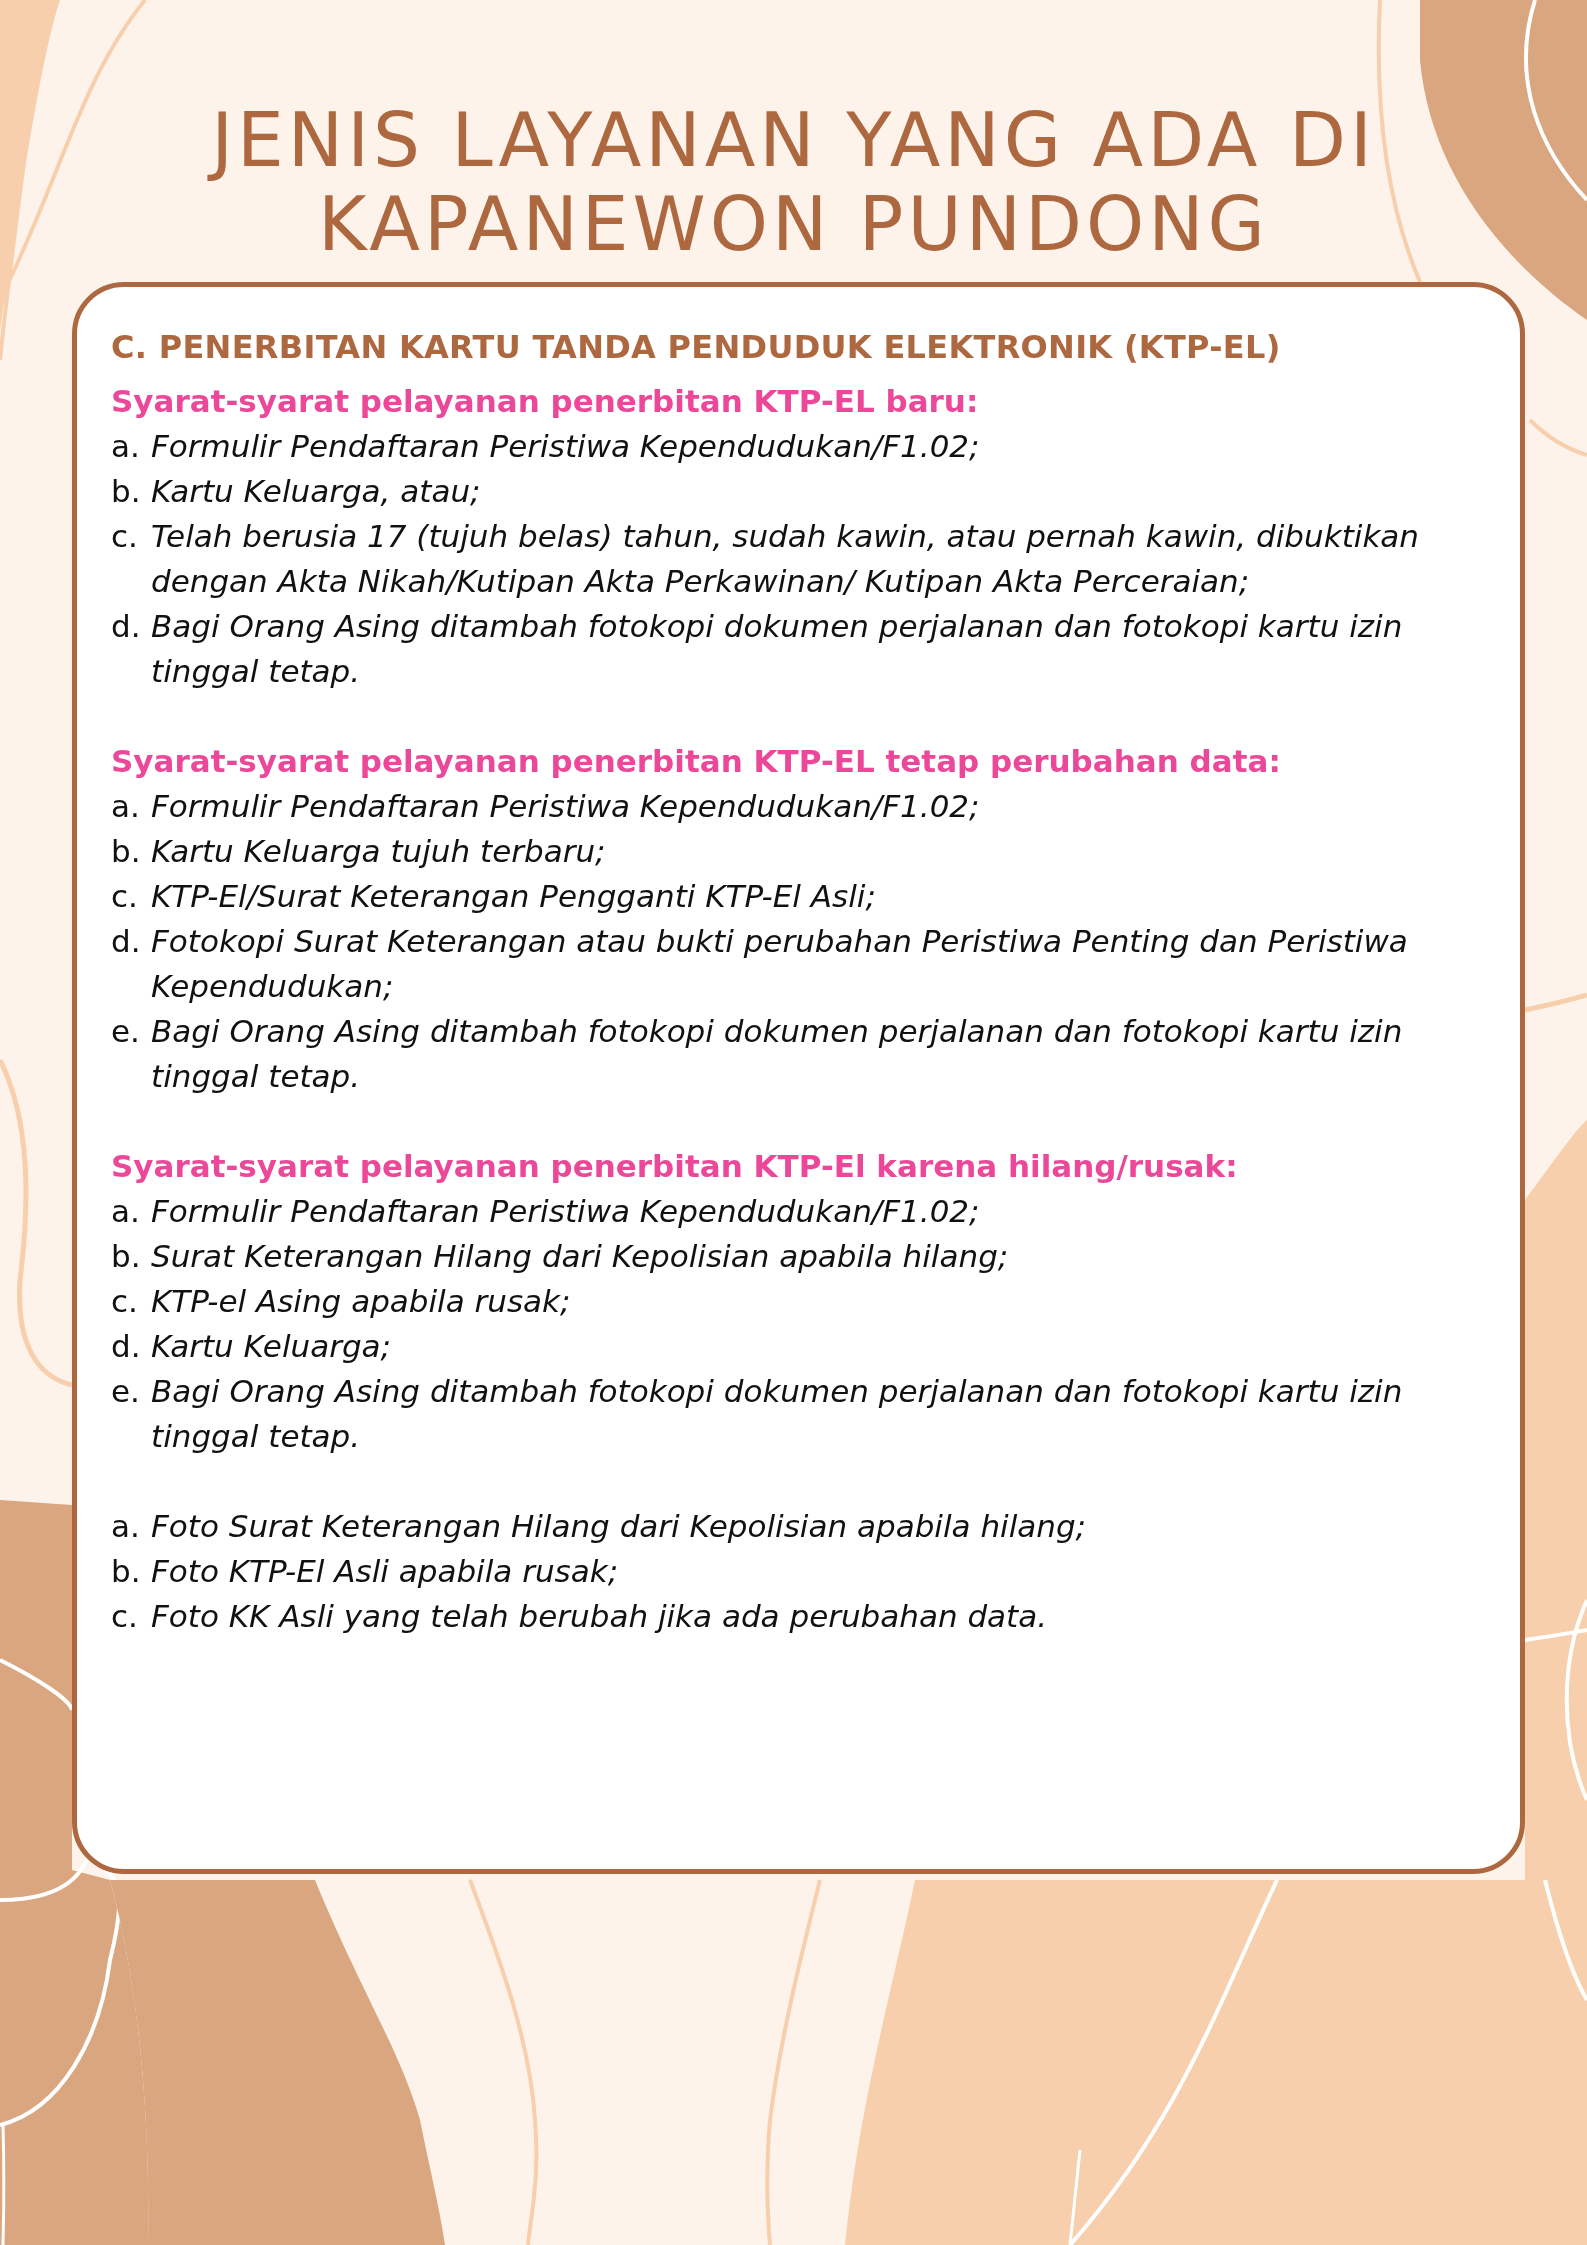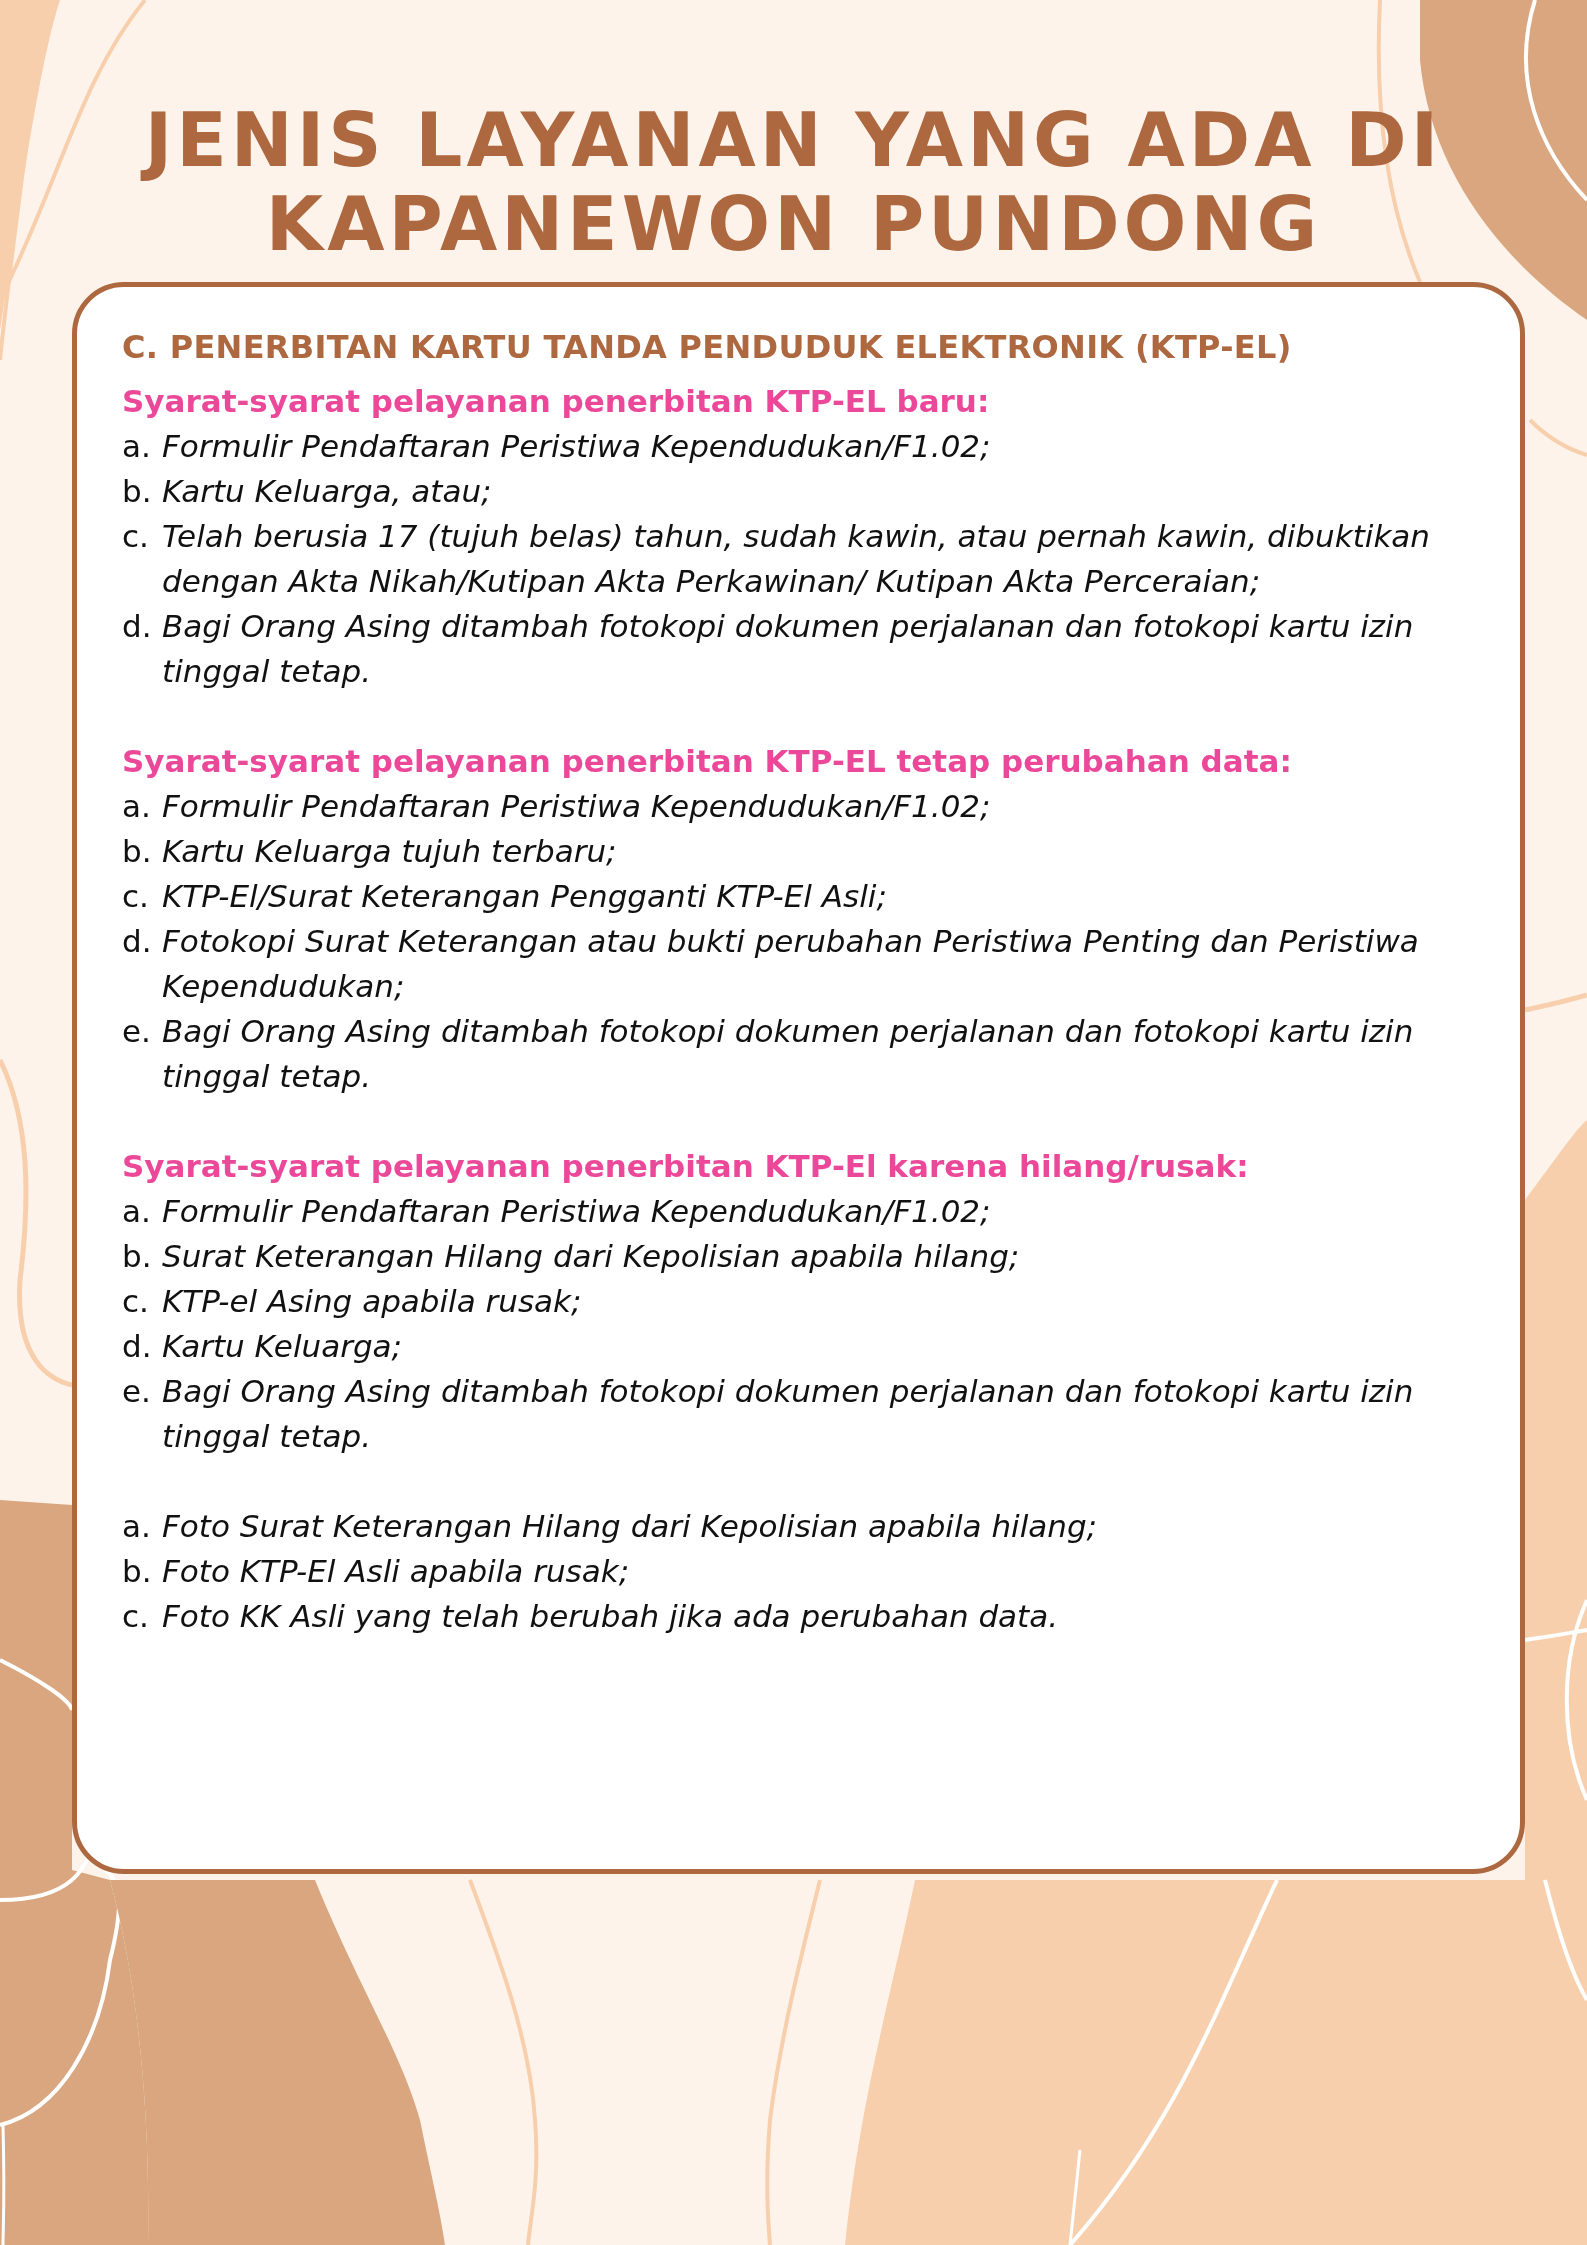--- a/index.html
+++ b/index.html
@@ -23,38 +23,38 @@
     }
     .title {
       position: absolute;
       left: 0;
       top: 48px;
       width: 1587px;
       text-align: center;
       z-index: 2;
       color: #ad6840;
       font-family: "DejaVu Sans", sans-serif;
-      font-weight: bold;
+      font-weight: normal;
       font-size: 74px;
       line-height: 84px;
       letter-spacing: 4px;
     }
     .title .line { display: block; }
     .card {
       position: absolute;
       left: 72px;
       top: 282px;
       width: 1453px;
       height: 1592px;
       box-sizing: border-box;
       background: #ffffff;
       border: 5px solid #ad6840;
       border-radius: 52px;
       z-index: 2;
-      padding: 40px 40px 0 45px;
+      padding: 40px 40px 0 34px;
     }
     .section-heading {
       color: #ad6840;
       font-weight: bold;
       font-size: 32px;
       line-height: 40px;
       margin: 0 0 12px 0;
       letter-spacing: 0.3px;
     }
     .group { margin-bottom: 45px; }

